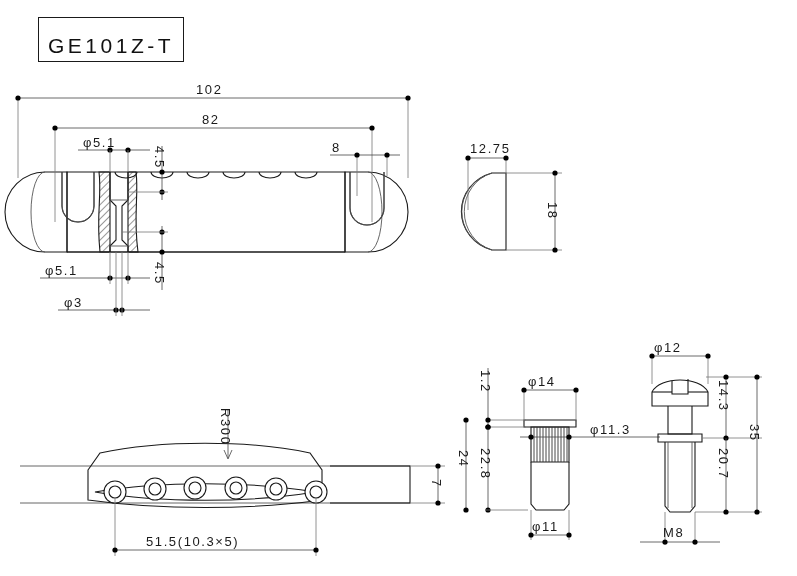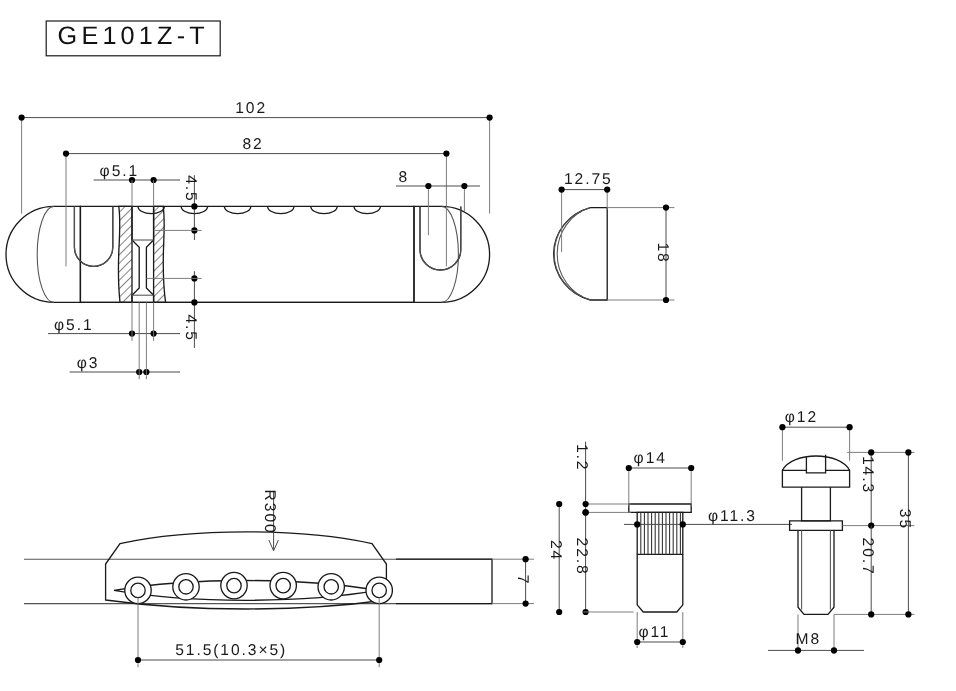--- a/index.html
+++ b/index.html
@@ -35,21 +35,21 @@
     font-family: "Liberation Sans", sans-serif;
     font-size: 13px;
     fill: #1a1a1a;
     letter-spacing: 1.6px;
   }
   #title-box {
     position: absolute;
     left: 38px;
     top: 17px;
     border: 1.3px solid #1a1a1a;
-    padding: 2px 9px 4px 9px;
+    padding: 17px 9px 4px 9px;
     background: #ffffff;
   }
   #title-box span {
     font-family: "Liberation Sans", sans-serif;
     font-size: 21px;
     letter-spacing: 3.5px;
     color: #111111;
     line-height: 1.05;
   }
 </style>

